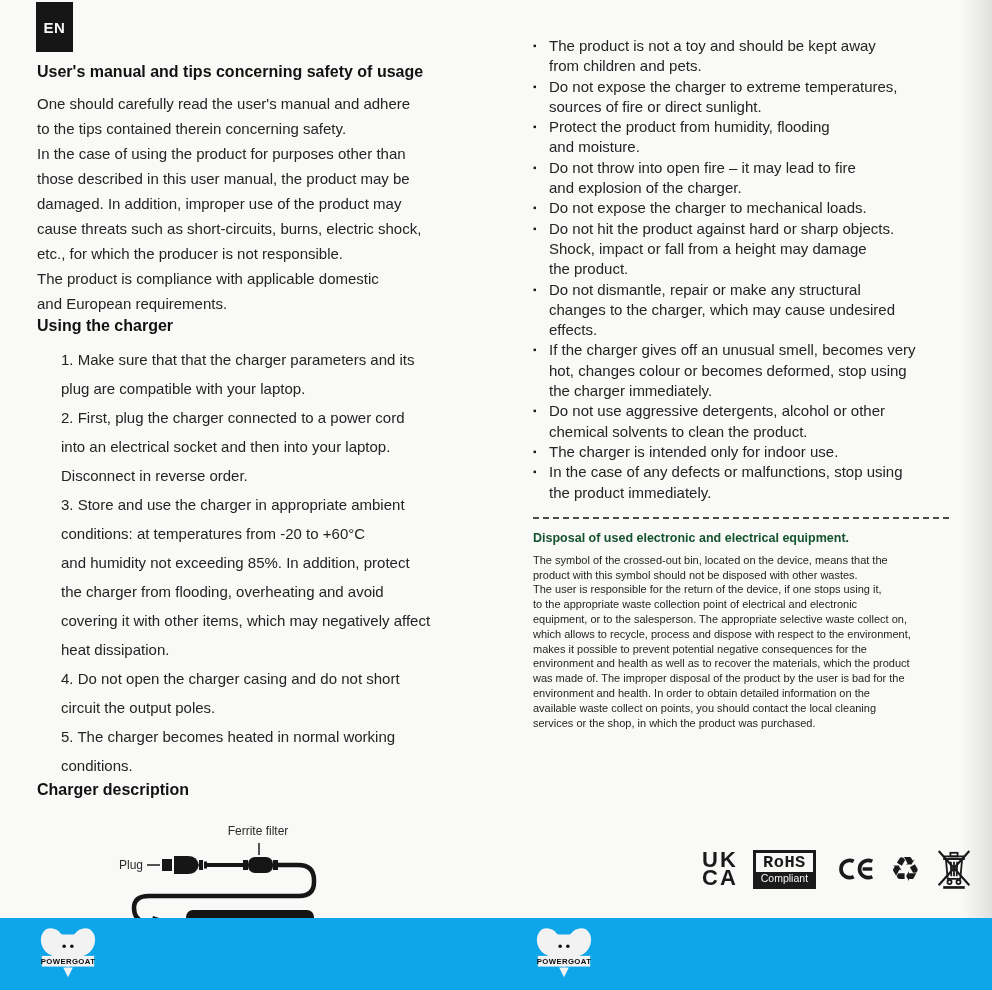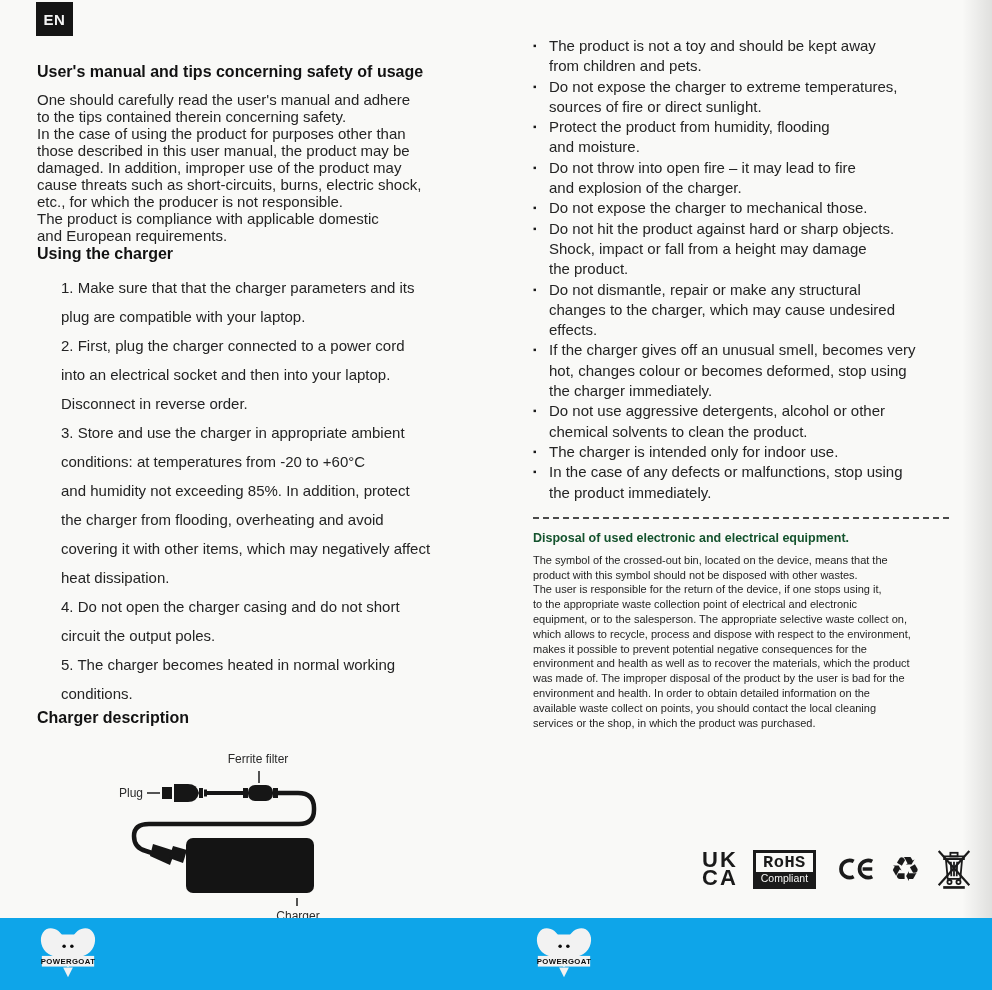--- a/index.html
+++ b/index.html
@@ -9,34 +9,34 @@
     background:#f9f9f7;
     font-family:"Liberation Sans", sans-serif;
     color:#242424;
   }
   .edge-shadow {
     position:absolute; right:0; top:0; width:30px; height:918px;
     background:linear-gradient(to right, rgba(0,0,0,0), rgba(0,0,0,0.10));
     pointer-events:none;
   }
   .en-badge {
-    position:absolute; left:36px; top:2px; width:37px; height:34px;
+    position:absolute; left:36px; top:2px; width:37px; height:50px;
     background:#151515; color:#f5f5f5; font-weight:bold; font-size:15px;
     display:flex; align-items:center; justify-content:center; letter-spacing:.5px;
   }
   .col { position:absolute; }
   .col-left  { left:37px;  top:62px; width:450px; }
   .col-right { left:533px; top:36px; width:416px; }
   h2.sec {
     font-size:16px; line-height:20px; font-weight:bold; color:#121212;
     margin:0 0 9px 0;
   }
   .mt { margin-top:13px; }
   .pre { white-space:pre-line; }
-  .body { font-size:15px; line-height:17px; }
+  .body { font-size:15px; line-height:25px; }
   .steps .step { font-size:15px; line-height:29px;margin-left:24px; }
   .bullets { font-size:15px; line-height:20.3px; }
   .bullet { display:flex; }
   .bullet .marker { width:16px; flex:0 0 16px; font-size:10px; line-height:20.3px; color:#1b1b1b; }
   .bullet .btext { flex:1; }
   .divider { border-top:2px dashed #4a4a4a; margin:14px 0 12px 0; height:0; }
   .disposal-h { font-size:12.5px; font-weight:bold; color:#14532d; margin-bottom:8px; }
   .small { font-size:11px; line-height:14.8px; }
   .diagram { margin:6px 0 0 66px; }
   .diagram text { font-size:12px; fill:#2a2a2a; font-family:"Liberation Sans",sans-serif; }
@@ -175,21 +175,21 @@
         </div>
 
         <div class="bullet">
           <span class="marker">▪</span>
           <span class="btext pre">Do not throw into open fire – it may lead to fire
 and explosion of the charger.</span>
         </div>
 
         <div class="bullet">
           <span class="marker">▪</span>
-          <span class="btext pre">Do not expose the charger to mechanical those.</span>
+          <span class="btext pre">Do not expose the charger to mechanical loads.</span>
         </div>
 
         <div class="bullet">
           <span class="marker">▪</span>
           <span class="btext pre">Do not hit the product against hard or sharp objects.
 Shock, impact or fall from a height may damage
 the product.</span>
         </div>
 
         <div class="bullet">

